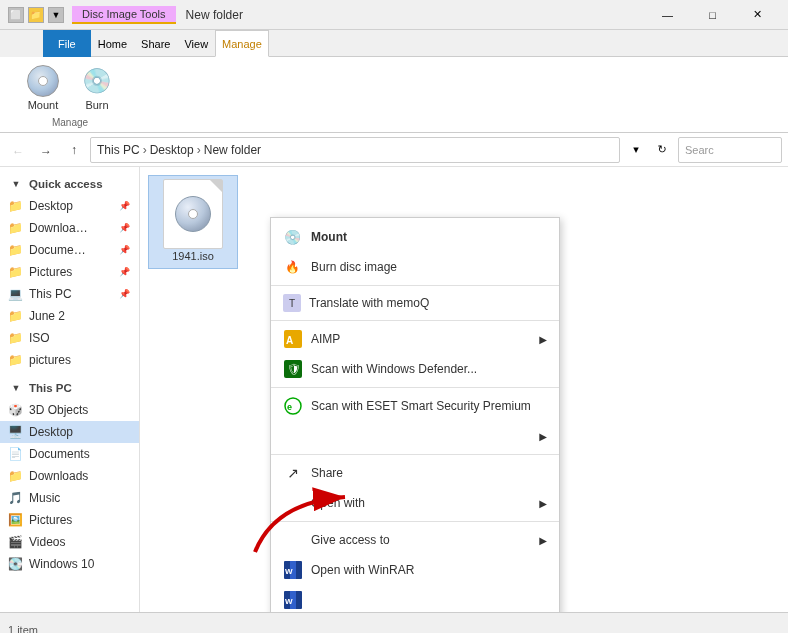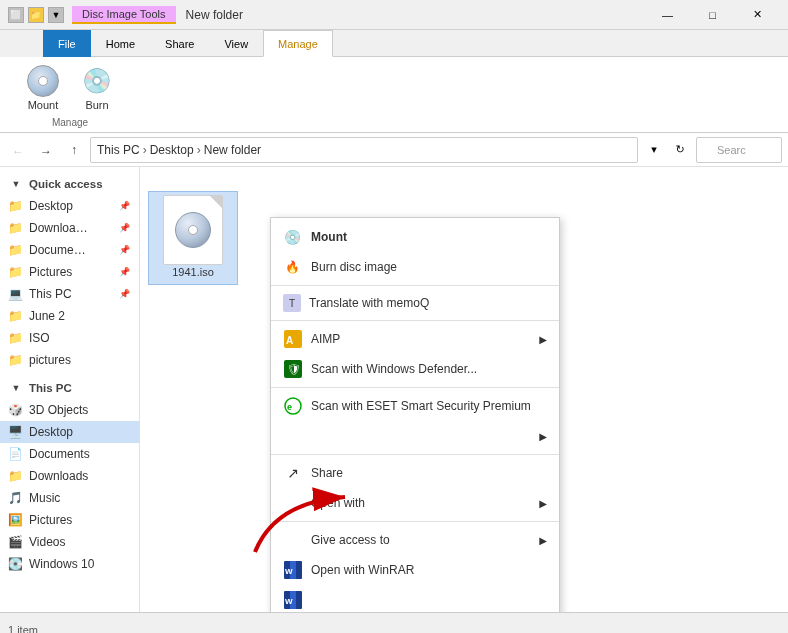--- a/index.html
+++ b/index.html
@@ -18,21 +18,21 @@
     .tb-icon { width: 16px; height: 16px; background: #c0c0c0; border: 1px solid #aaa; display: inline-block; font-size: 9px; text-align: center; line-height: 14px; }
     .title-bar-context { background: #f0abfc; padding: 2px 10px; font-size: 11px; color: #333; border-bottom: 2px solid #e8a800; }
     .title-bar-title { margin-left: 10px; font-size: 12px; color: #333; }
     .title-bar-controls { margin-left: auto; display: flex; gap: 0; }
     .title-btn { width: 45px; height: 30px; background: transparent; border: none; font-size: 11px; cursor: pointer; display: flex; align-items: center; justify-content: center; }
 
     
     .ribbon { background: #f0f0f0; border-bottom: 1px solid #ccc; margin-left: 43px; }
     .ribbon-tabs { display: flex; height: 26px; }
     .ribbon-tab {
-      padding: 0 14px;
+      padding: 0 6px;
       font-size: 11px;
       cursor: pointer;
       display: flex;
       align-items: center;
       border: 1px solid transparent;
       margin-bottom: -1px;
     }
     .ribbon-tab.file { background: #1a78c2; color: white; padding: 0 14px; }
     .ribbon-tab.manage { background: white; border: 1px solid #ccc; border-bottom: 1px solid white; color: #c17f00; font-weight: 500; }
     .ribbon-content { background: white; border-bottom: 1px solid #ccc; padding: 4px 8px; display: flex; align-items: center; min-height: 72px; }
@@ -49,38 +49,38 @@
 
     
     .nav-bar { background: white; display: flex; align-items: center; height: 34px; padding: 0 6px; border-bottom: 1px solid #e0e0e0; gap: 4px; }
     .nav-btn { width: 24px; height: 24px; background: transparent; border: 1px solid transparent; border-radius: 2px; cursor: pointer; display: flex; align-items: center; justify-content: center; font-size: 12px; color: #333; }
     .nav-btn.disabled { color: #ccc; cursor: default; }
     .address-bar { flex: 1; height: 26px; border: 1px solid #ccc; border-radius: 2px; display: flex; align-items: center; padding: 0 6px; background: white; font-size: 12px; color: #333; }
     .address-part { color: #333; }
     .address-sep { color: #666; margin: 0 3px; }
     .address-actions { display: flex; gap: 2px; }
     .addr-btn { width: 24px; height: 24px; background: transparent; border: 1px solid transparent; border-radius: 2px; cursor: pointer; display: flex; align-items: center; justify-content: center; font-size: 11px; }
-    .search-bar { width: 86px; height: 26px; border: 1px solid #ccc; border-radius: 2px; padding: 0 20px; font-size: 11px; display: flex; align-items: center; color: #999; }
+    .search-bar { width: 104px; height: 26px; border: 1px solid #ccc; border-radius: 2px; padding: 0 6px; font-size: 11px; display: flex; align-items: center; color: #999; }
 
     
     .main-area { display: flex; height: calc(633px - 30px - 26px - 26px - 72px - 34px); }
 
     
     .sidebar { width: 140px; background: white; border-right: 1px solid #e0e0e0; overflow-y: auto; padding: 6px 0; }
     .sidebar-item { display: flex; align-items: center; padding: 3px 8px; cursor: pointer; font-size: 12px; color: #333; gap: 5px; }
     .sidebar-item.active { background: #cce0f7; }
     .sidebar-item.section-header { font-weight: 600; color: #444; font-size: 11.5px; }
     .sidebar-icon { width: 16px; height: 16px; display: flex; align-items: center; justify-content: center; flex-shrink: 0; }
     .sidebar-label { flex: 1; white-space: nowrap; overflow: hidden; text-overflow: ellipsis; }
     .sidebar-pin { margin-left: auto; font-size: 9px; color: #999; }
 
     
     .content-area { flex: 1; background: white; position: relative; overflow: hidden; }
     .content-inner { padding: 8px; }
-    .file-item { display: inline-flex; flex-direction: column; align-items: center; width: 90px; padding: 6px; cursor: pointer; margin-top: 16px; }
+    .file-item { display: inline-flex; flex-direction: column; align-items: center; width: 90px; padding: 6px; cursor: pointer; }
     .file-item-icon { width: 64px; height: 64px; display: flex; align-items: center; justify-content: center; position: relative; }
     .iso-bg { width: 60px; height: 70px; background: white; border: 1px solid #d0d0d0; border-radius: 2px; display: flex; align-items: center; justify-content: center; position: relative; }
     .iso-bg::before { content: ''; position: absolute; top: 0; right: 0; width: 0; height: 0; border-style: solid; border-width: 0 12px 12px 0; border-color: transparent #d0d0d0 transparent transparent; }
     .iso-disc { width: 36px; height: 36px; border-radius: 50%; background: radial-gradient(circle at 35% 30%, #e8eef8, #b8c8dc, #7888a0); border: 1px solid #8899aa; position: relative; }
     .iso-disc::after { content: ''; position: absolute; top: 50%; left: 50%; transform: translate(-50%,-50%); width: 8px; height: 8px; border-radius: 50%; background: white; border: 1px solid #aaa; }
     .file-selected { background: #cce0f7; border: 1px solid #99c0e8; }
     .file-name { font-size: 11px; color: #333; text-align: center; margin-top: 4px; word-break: break-all; }
 
     
     .context-menu {

